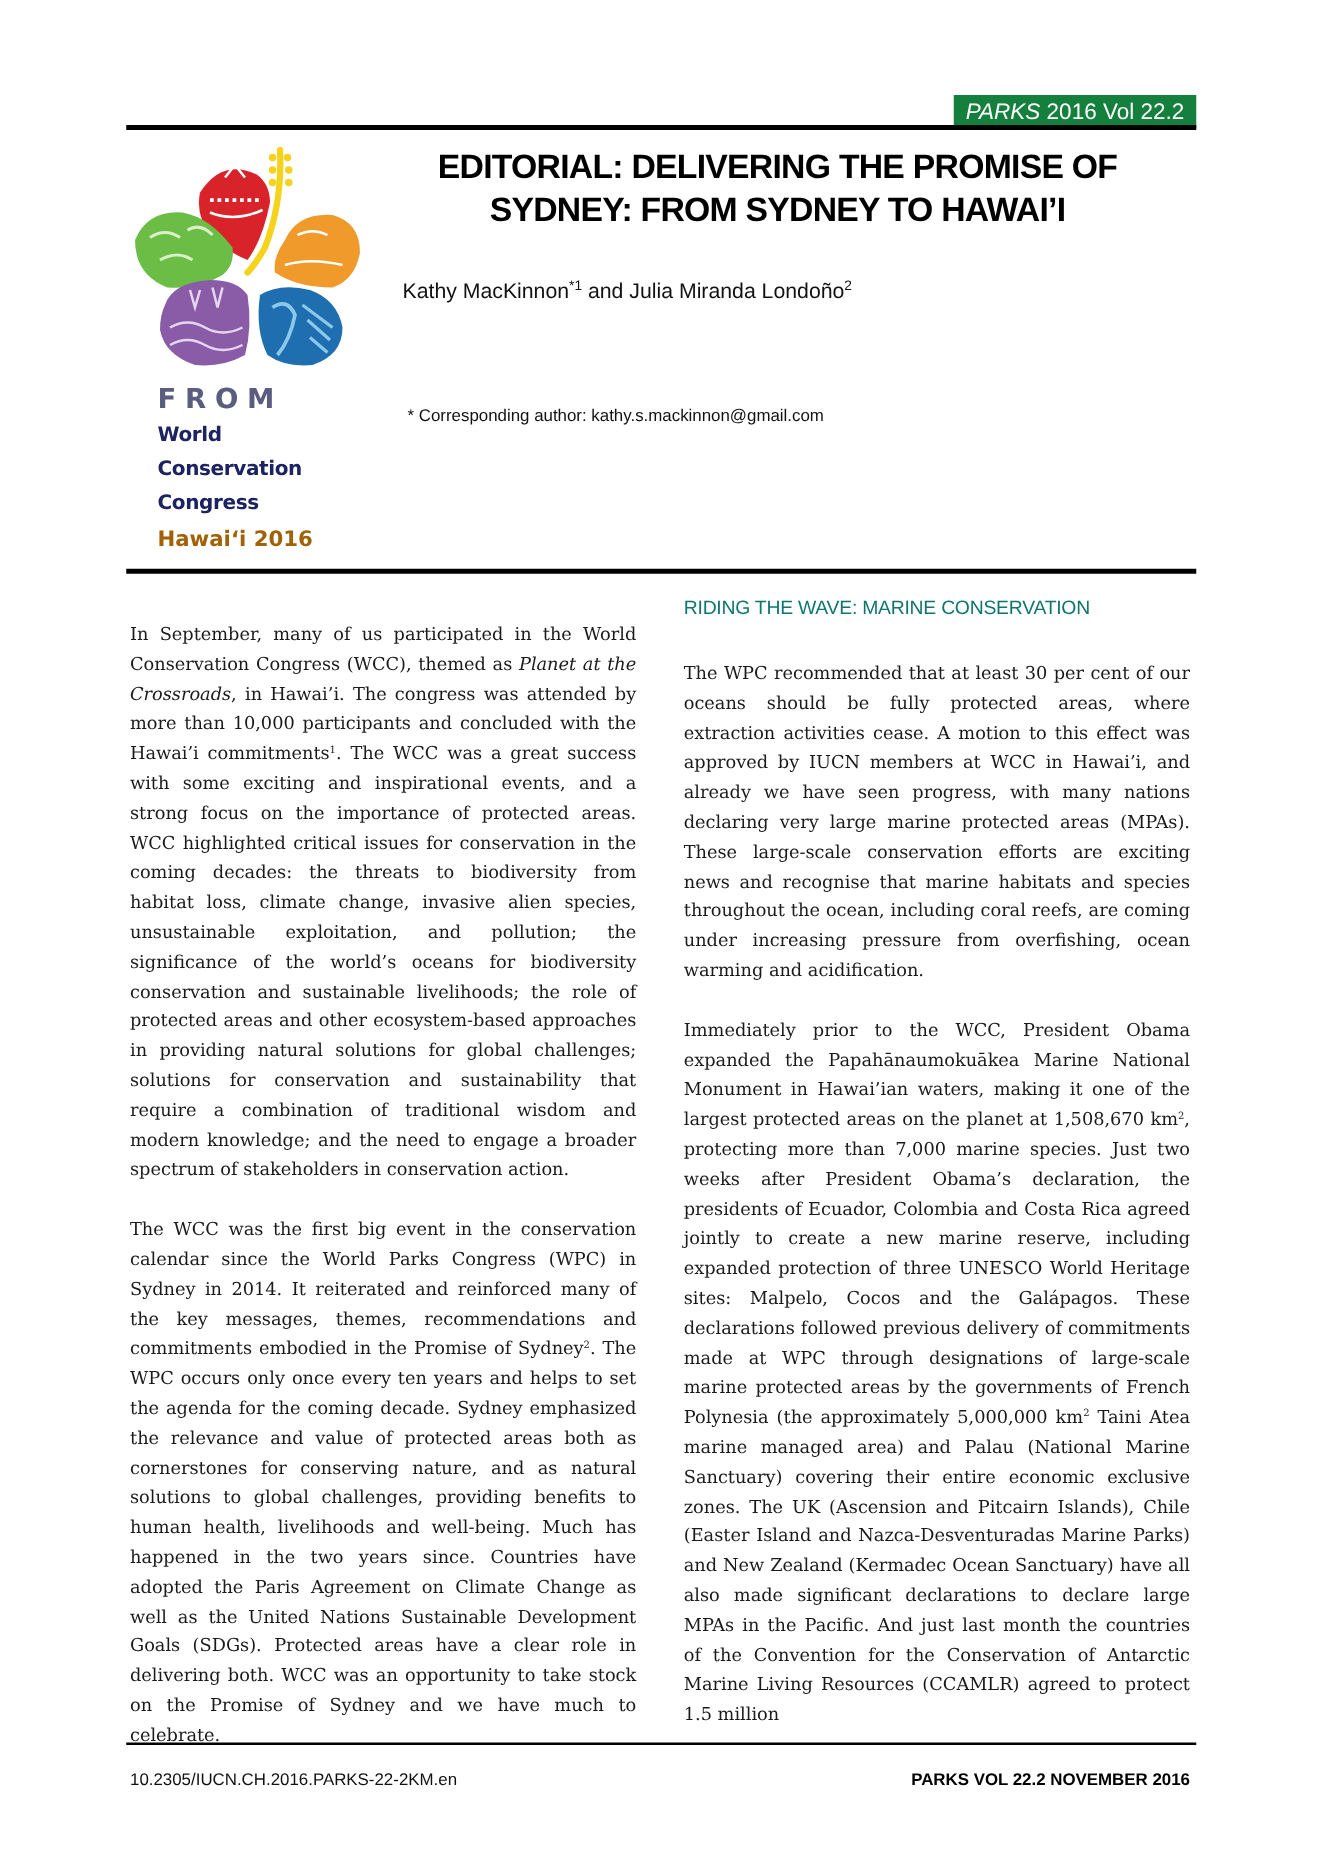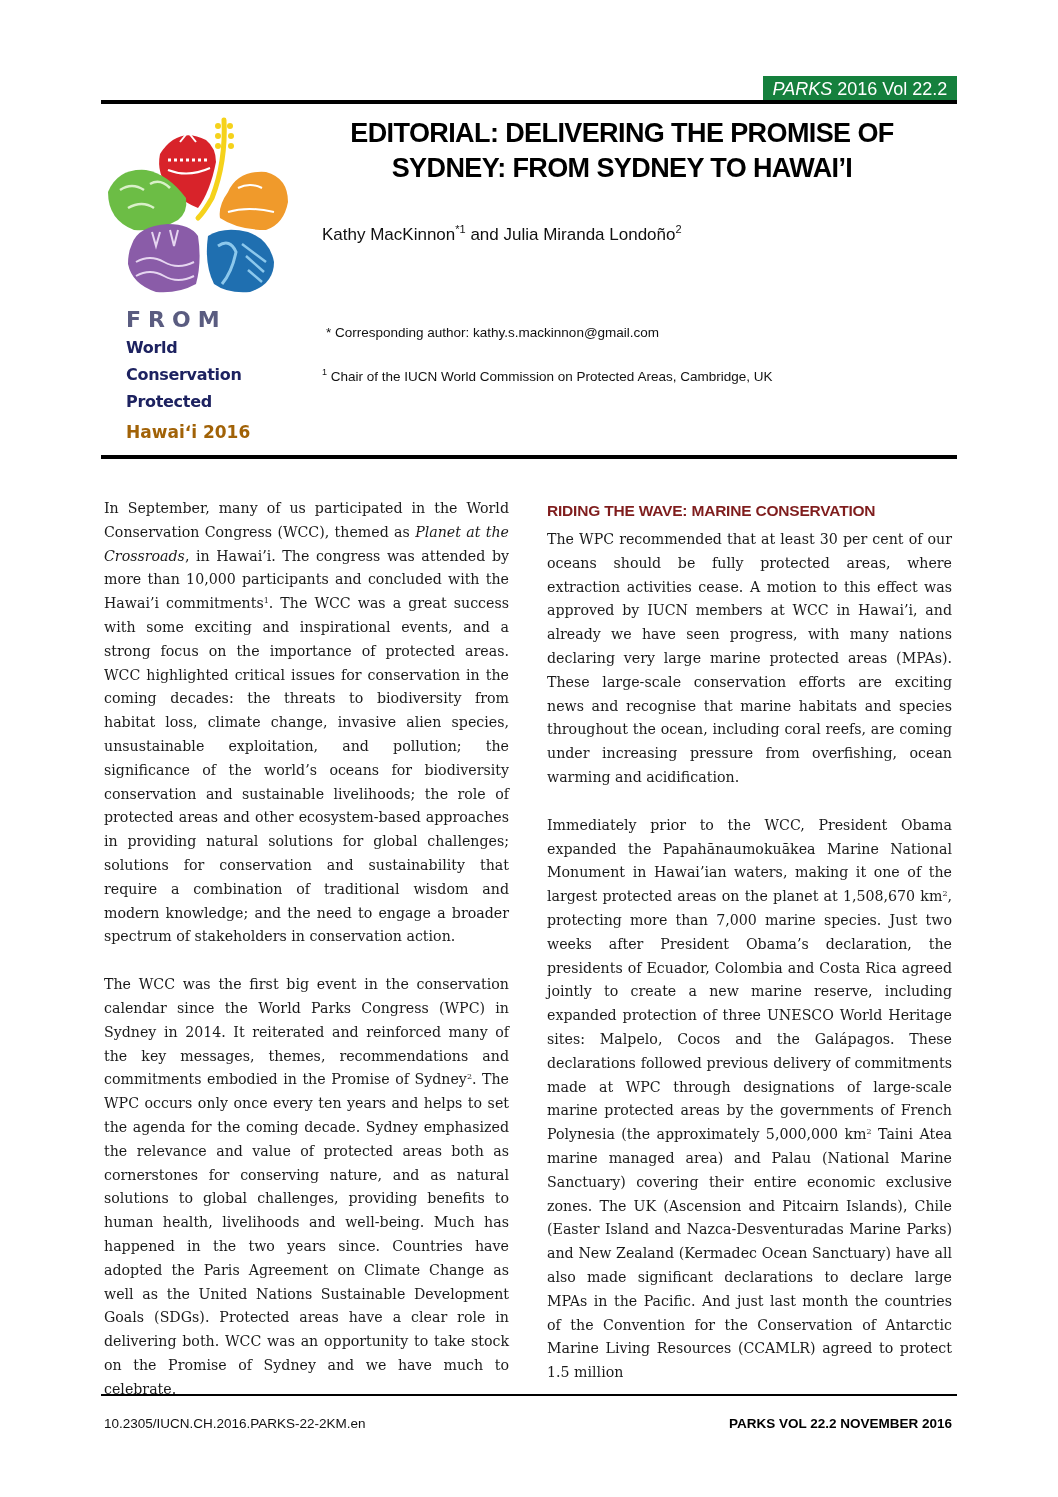--- a/index.html
+++ b/index.html
@@ -37,22 +37,22 @@
   .affil { position: absolute; left: 322px; top: 363px; width: 630px; font-family: "Liberation Sans", sans-serif; font-size: 13.5px; line-height: 19.5px; color: #111; }
   .affil sup { font-size: 9px; }
 
   
   .col { position: absolute; font-family: "DejaVu Serif", serif; font-size: 14.2px; line-height: 23.8px; text-align: justify; color: #1a1a1a; }
   .col-left { left: 104px; top: 497px; width: 405px; }
   .col-right { left: 547px; top: 528px; width: 405px; }
   .col p { margin: 0; }
   .col p + p { margin-top: 24px; }
   .section-heading {
-    position: absolute; left: 547px; top: 502px;
-    font-family: "Liberation Sans", sans-serif; font-weight: bold; font-size: 15.5px; color: #7f1d1d; letter-spacing: -0.2px;
+    position: absolute; left: 547px; top: 478px;
+    font-family: "Liberation Sans", sans-serif; font-weight: normal; font-size: 15.5px; color: #0f766e; letter-spacing: -0.2px;
   }
   .col sup { font-size: 8px; vertical-align: 5px; line-height: 0; }
 
   
   .footer-doi { position: absolute; left: 104px; top: 1416px; font-family: "Liberation Sans", sans-serif; font-size: 13.5px; color: #111; }
   .footer-issue { position: absolute; right: 106px; top: 1416px; font-family: "Liberation Sans", sans-serif; font-weight: bold; font-size: 13.5px; color: #000; }
 </style>
 </head>
 <body>
 
@@ -87,30 +87,29 @@
       <circle cx="132" cy="14" r="3" fill="#f5d21b"></circle>
     <circle cx="120" cy="24" r="3" fill="#f5d21b"></circle>
       <circle cx="133" cy="24" r="3" fill="#f5d21b"></circle>
     <circle cx="120" cy="34" r="3" fill="#f5d21b"></circle>
       <circle cx="133" cy="34" r="3" fill="#f5d21b"></circle>
   </svg>
   <div class="logo-text">
     <div class="logo-iucn">FROM</div>
     <div class="logo-line">World</div>
     <div class="logo-line">Conservation</div>
-    <div class="logo-line">Protected</div>
+    <div class="logo-line">Congress</div>
     <div class="logo-hawaii">Hawaiʻi 2016</div>
   </div>
 </div>
 
 <div class="title">EDITORIAL: DELIVERING THE PROMISE OF SYDNEY: FROM SYDNEY TO HAWAI’I</div>
 <div class="authors"><span>Kathy MacKinnon</span><sup>*1</sup><span> and Julia Miranda Londoño</span><sup>2</sup></div>
 <div class="corresponding">* Corresponding author: kathy.s.mackinnon@gmail.com</div>
 <div class="affil">
-  <div><sup>1</sup><span> Chair of the IUCN World Commission on Protected Areas, Cambridge, UK</span></div>
 </div>
 <div class="rule-mid"></div>
 
 <div class="col col-left">
   <p><span>In September, many of us participated in the World Conservation Congress (WCC), themed as </span><i>Planet at the Crossroads</i><span>, in Hawai’i. The congress was attended by more than 10,000 participants and concluded with the Hawai’i commitments</span><sup>1</sup><span>. The WCC was a great success with some exciting and inspirational events, and a strong focus on the importance of protected areas. WCC highlighted critical issues for conservation in the coming decades: the threats to biodiversity from habitat loss, climate change, invasive alien species, unsustainable exploitation, and pollution; the significance of the world’s oceans for biodiversity conservation and sustainable livelihoods; the role of protected areas and other ecosystem-based approaches in providing natural solutions for global challenges; solutions for conservation and sustainability that require a combination of traditional wisdom and modern knowledge; and the need to engage a broader spectrum of stakeholders in conservation action.</span></p>
   <p><span>The WCC was the first big event in the conservation calendar since the World Parks Congress (WPC) in Sydney in 2014. It reiterated and reinforced many of the key messages, themes, recommendations and commitments embodied in the Promise of Sydney</span><sup>2</sup><span>. The WPC occurs only once every ten years and helps to set the agenda for the coming decade. Sydney emphasized the relevance and value of protected areas both as cornerstones for conserving nature, and as natural solutions to global challenges, providing benefits to human health, livelihoods and well-being. Much has happened in the two years since. Countries have adopted the Paris Agreement on Climate Change as well as the United Nations Sustainable Development Goals (SDGs). Protected areas have a clear role in delivering both. WCC was an opportunity to take stock on the Promise of Sydney and we have much to celebrate.</span></p>
 </div>
 
 <div class="section-heading">RIDING THE WAVE: MARINE CONSERVATION</div>
 <div class="col col-right">

